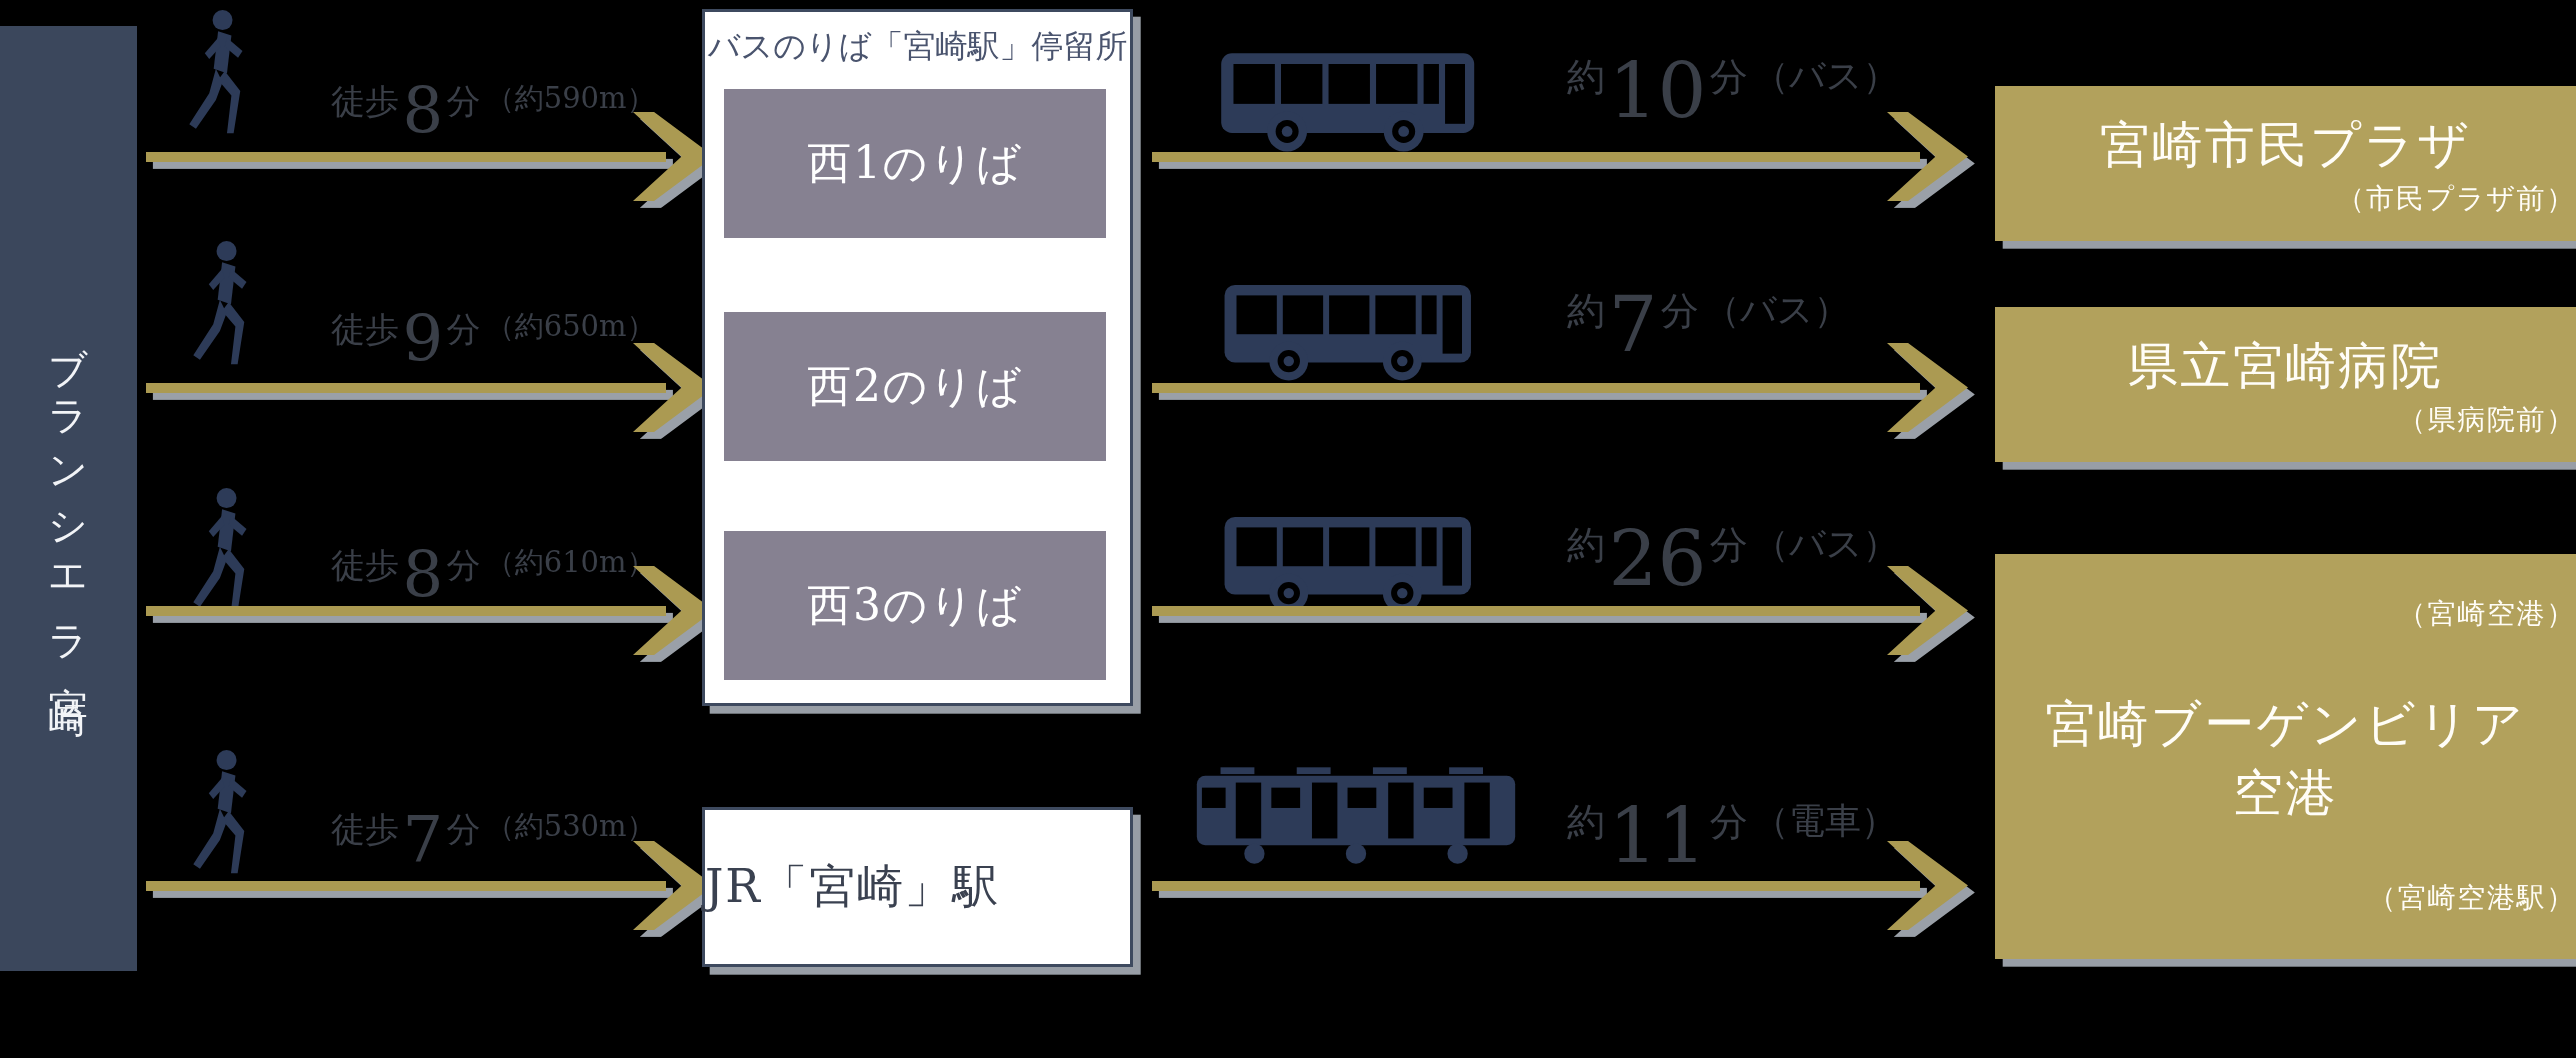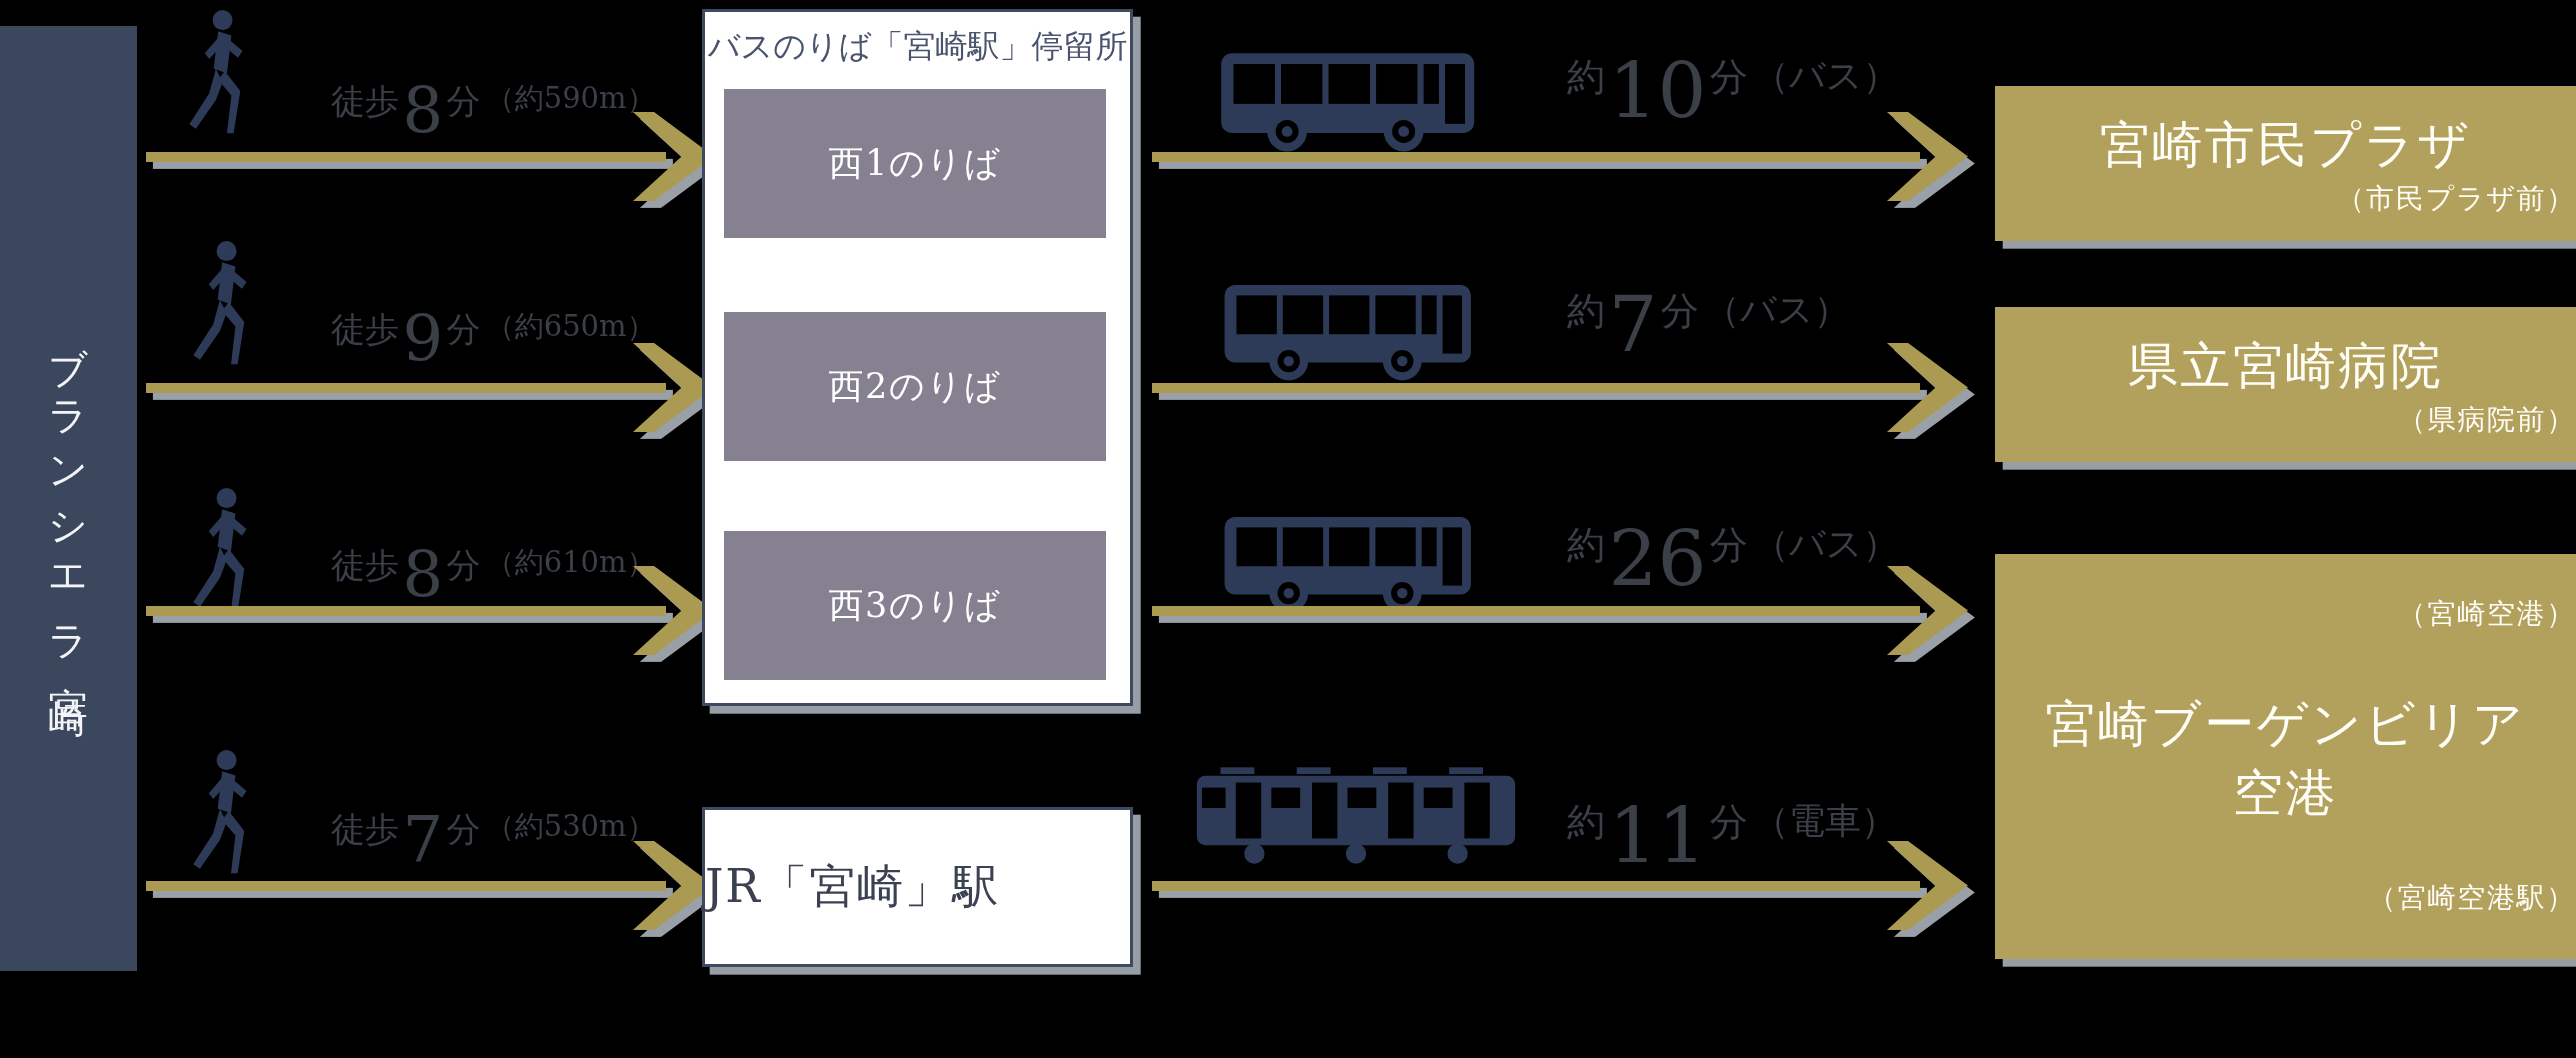--- a/index.html
+++ b/index.html
@@ -42,21 +42,21 @@
 
   
   .hub-box,.jr-box{
     background:#fff;border:3.4px solid #3e4a5f;box-sizing:border-box;
     box-shadow:7.7px 7.7px 0 0 #989ea6;
   }
   .hub-box{left:702px;top:8.6px;width:431px;height:697px;}
   .hub-title{position:absolute;left:0;top:13.7px;width:100%;text-align:center;
     color:#4a546e;font-size:32px;}
   .stop-box{position:absolute;left:19px;width:382px;height:149px;background:#868191;
-    display:flex;align-items:center;justify-content:center;color:#fff;font-size:35px;letter-spacing:1.7px;}
+    display:flex;align-items:center;justify-content:center;color:#fff;font-size:44px;letter-spacing:1.7px;}
   .jr-box{left:702px;top:807px;width:431px;height:160px;
     display:flex;align-items:center;justify-content:flex-start;}
   .jr-box .lbl{color:#3a4150;font-size:46px;letter-spacing:1.7px;}
 
   
   .dest-box{left:1995px;width:581px;background:#b2a15c;color:#fffdf7;
     box-shadow:7.7px 7.7px 0 0 #989ea6;font-family:Liberation Serif, serif;}
   .dest-title{position:absolute;left:0;width:100%;text-align:center;font-size:50px;letter-spacing:2.6px;}
   .dest-sub{position:absolute;left:0;width:100%;text-align:right;font-size:28px;letter-spacing:1.7px;}
 

